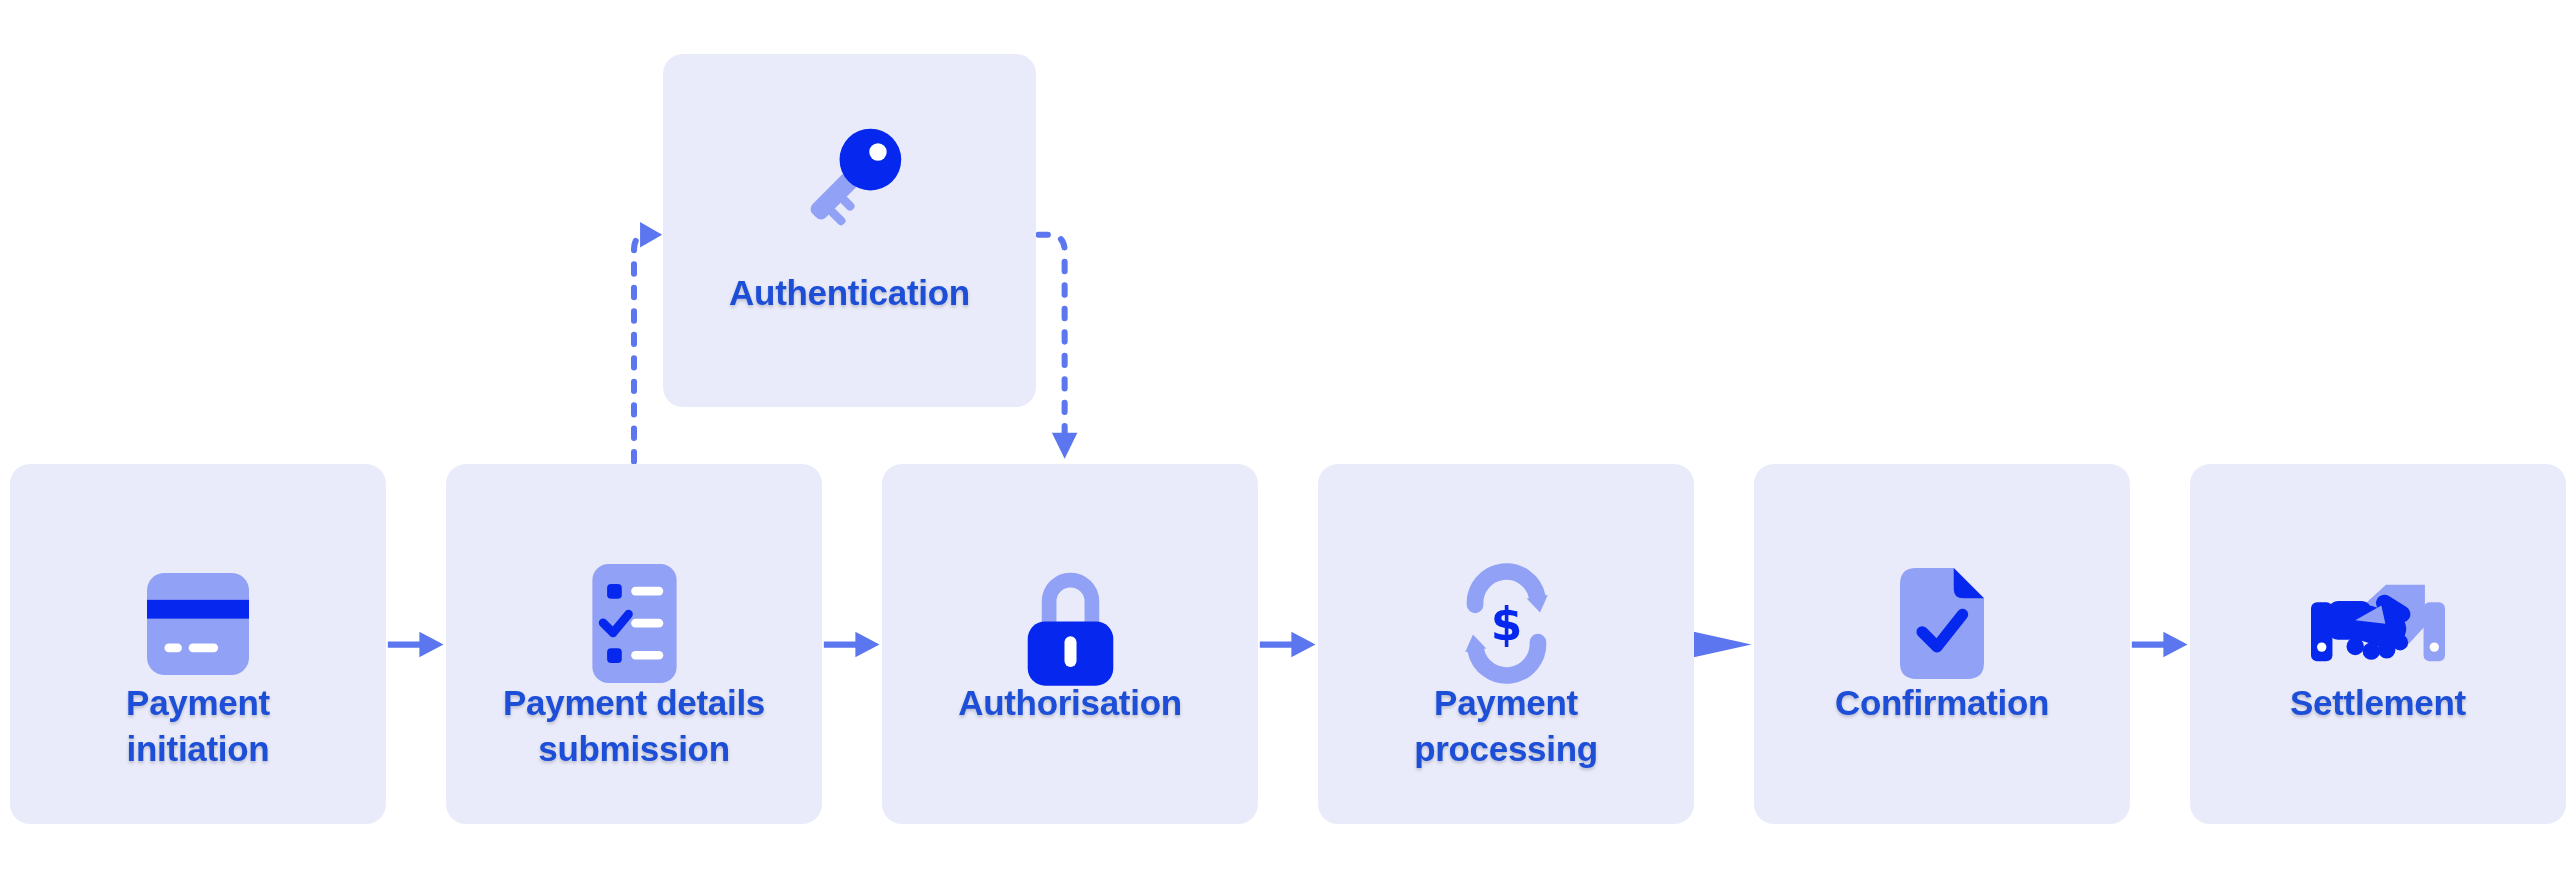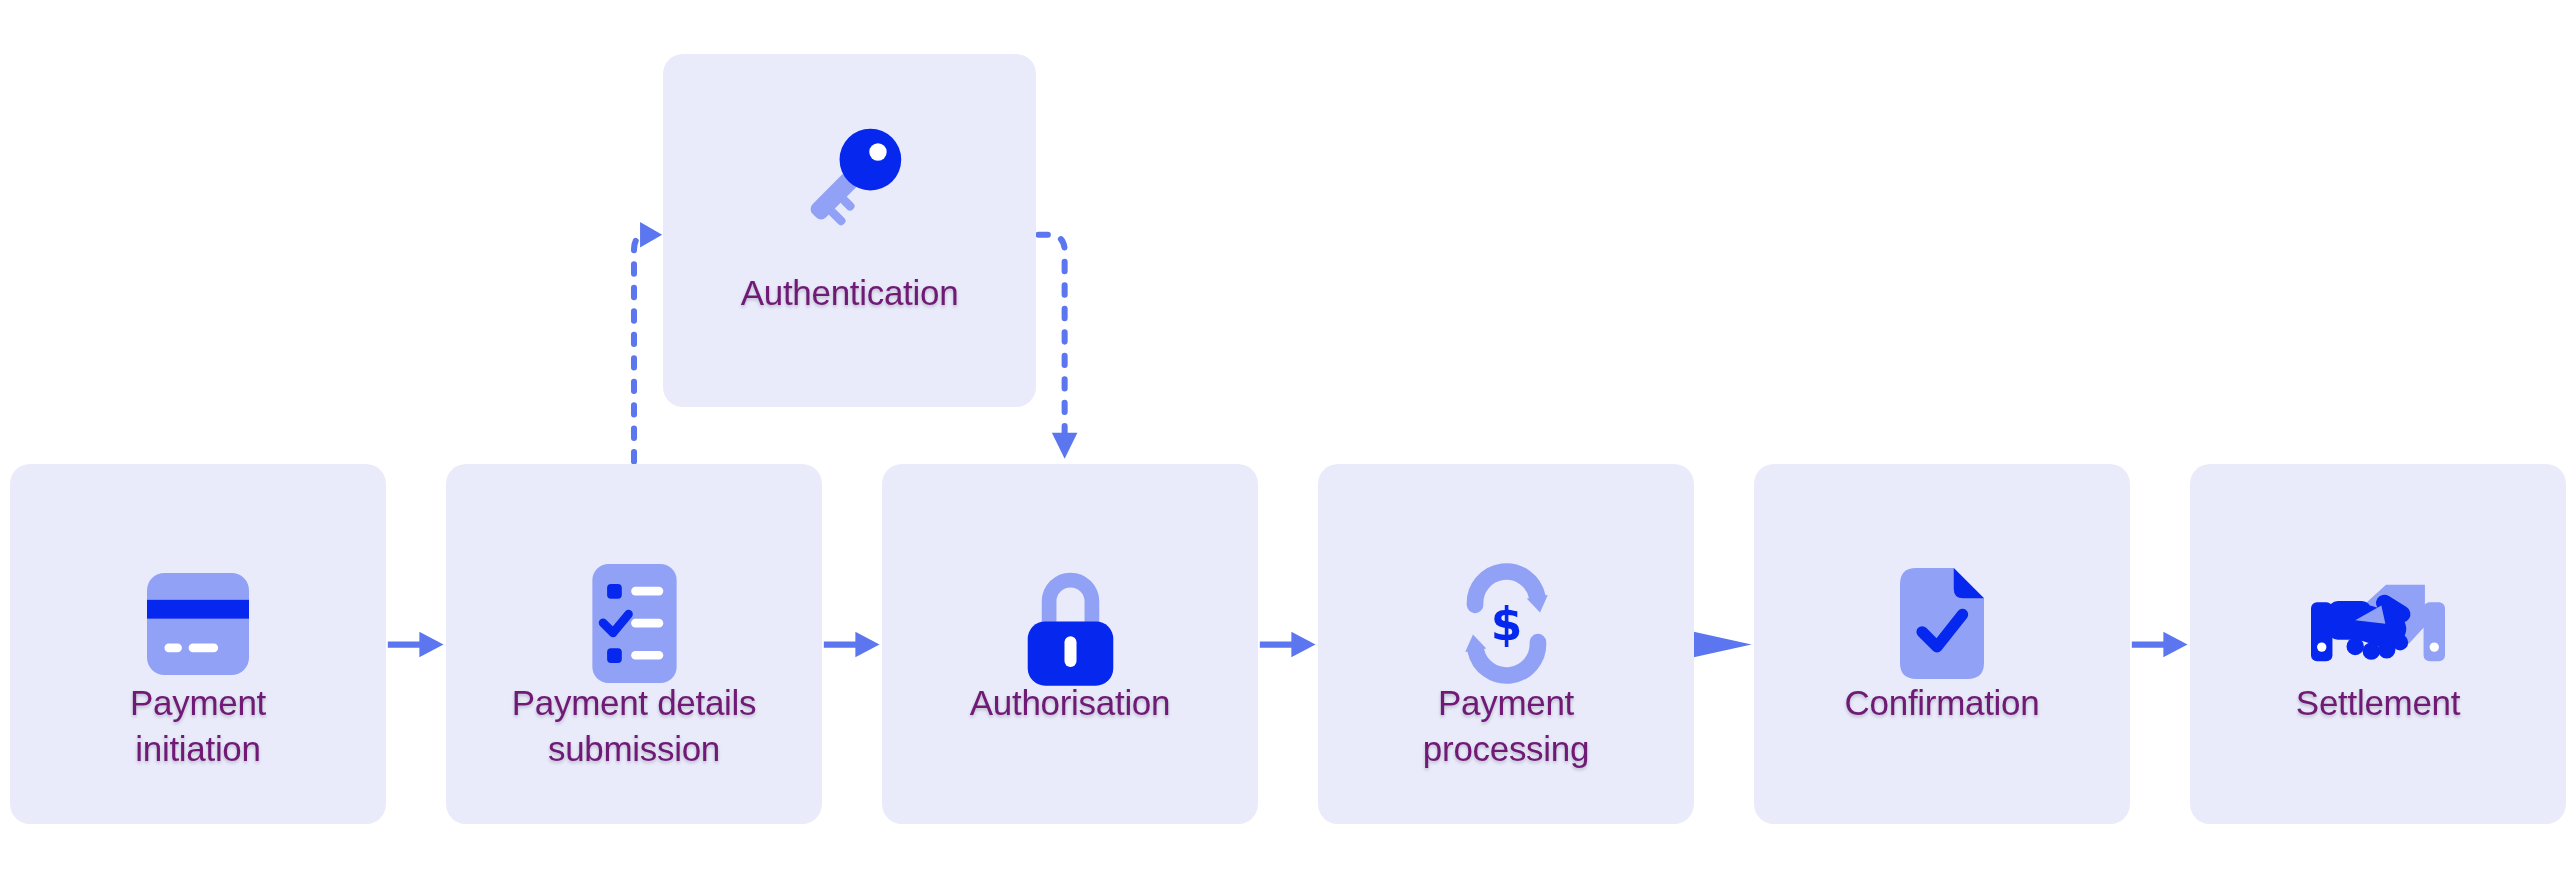--- a/index.html
+++ b/index.html
@@ -11,21 +11,21 @@
   .step{
     position:absolute;top:464px;width:376px;height:360px;
     background:#E9EBFA;border-radius:20px;
   }
   .step .icon-wrap{
     position:absolute;top:94px;left:0;right:0;height:131px;
     display:flex;align-items:center;justify-content:center;
   }
   .step .label{
     position:absolute;top:216px;left:9.4px;right:9.4px;text-align:center;
-    font-size:35px;line-height:46px;font-weight:400;color:#701a75;
+    font-size:35px;line-height:46px;font-weight:700;color:#1d4ed8;
     letter-spacing:-0.3px;white-space:pre-line;
     text-shadow:0 2px 3.4px rgba(15,15,40,0.22);
   }
   .step.auth{top:54px;left:663px;width:373px;height:353px;}
   .step.auth .icon-wrap{top:60px;}
 </style>
 </head>
 <body>
 
 <div class="canvas">

